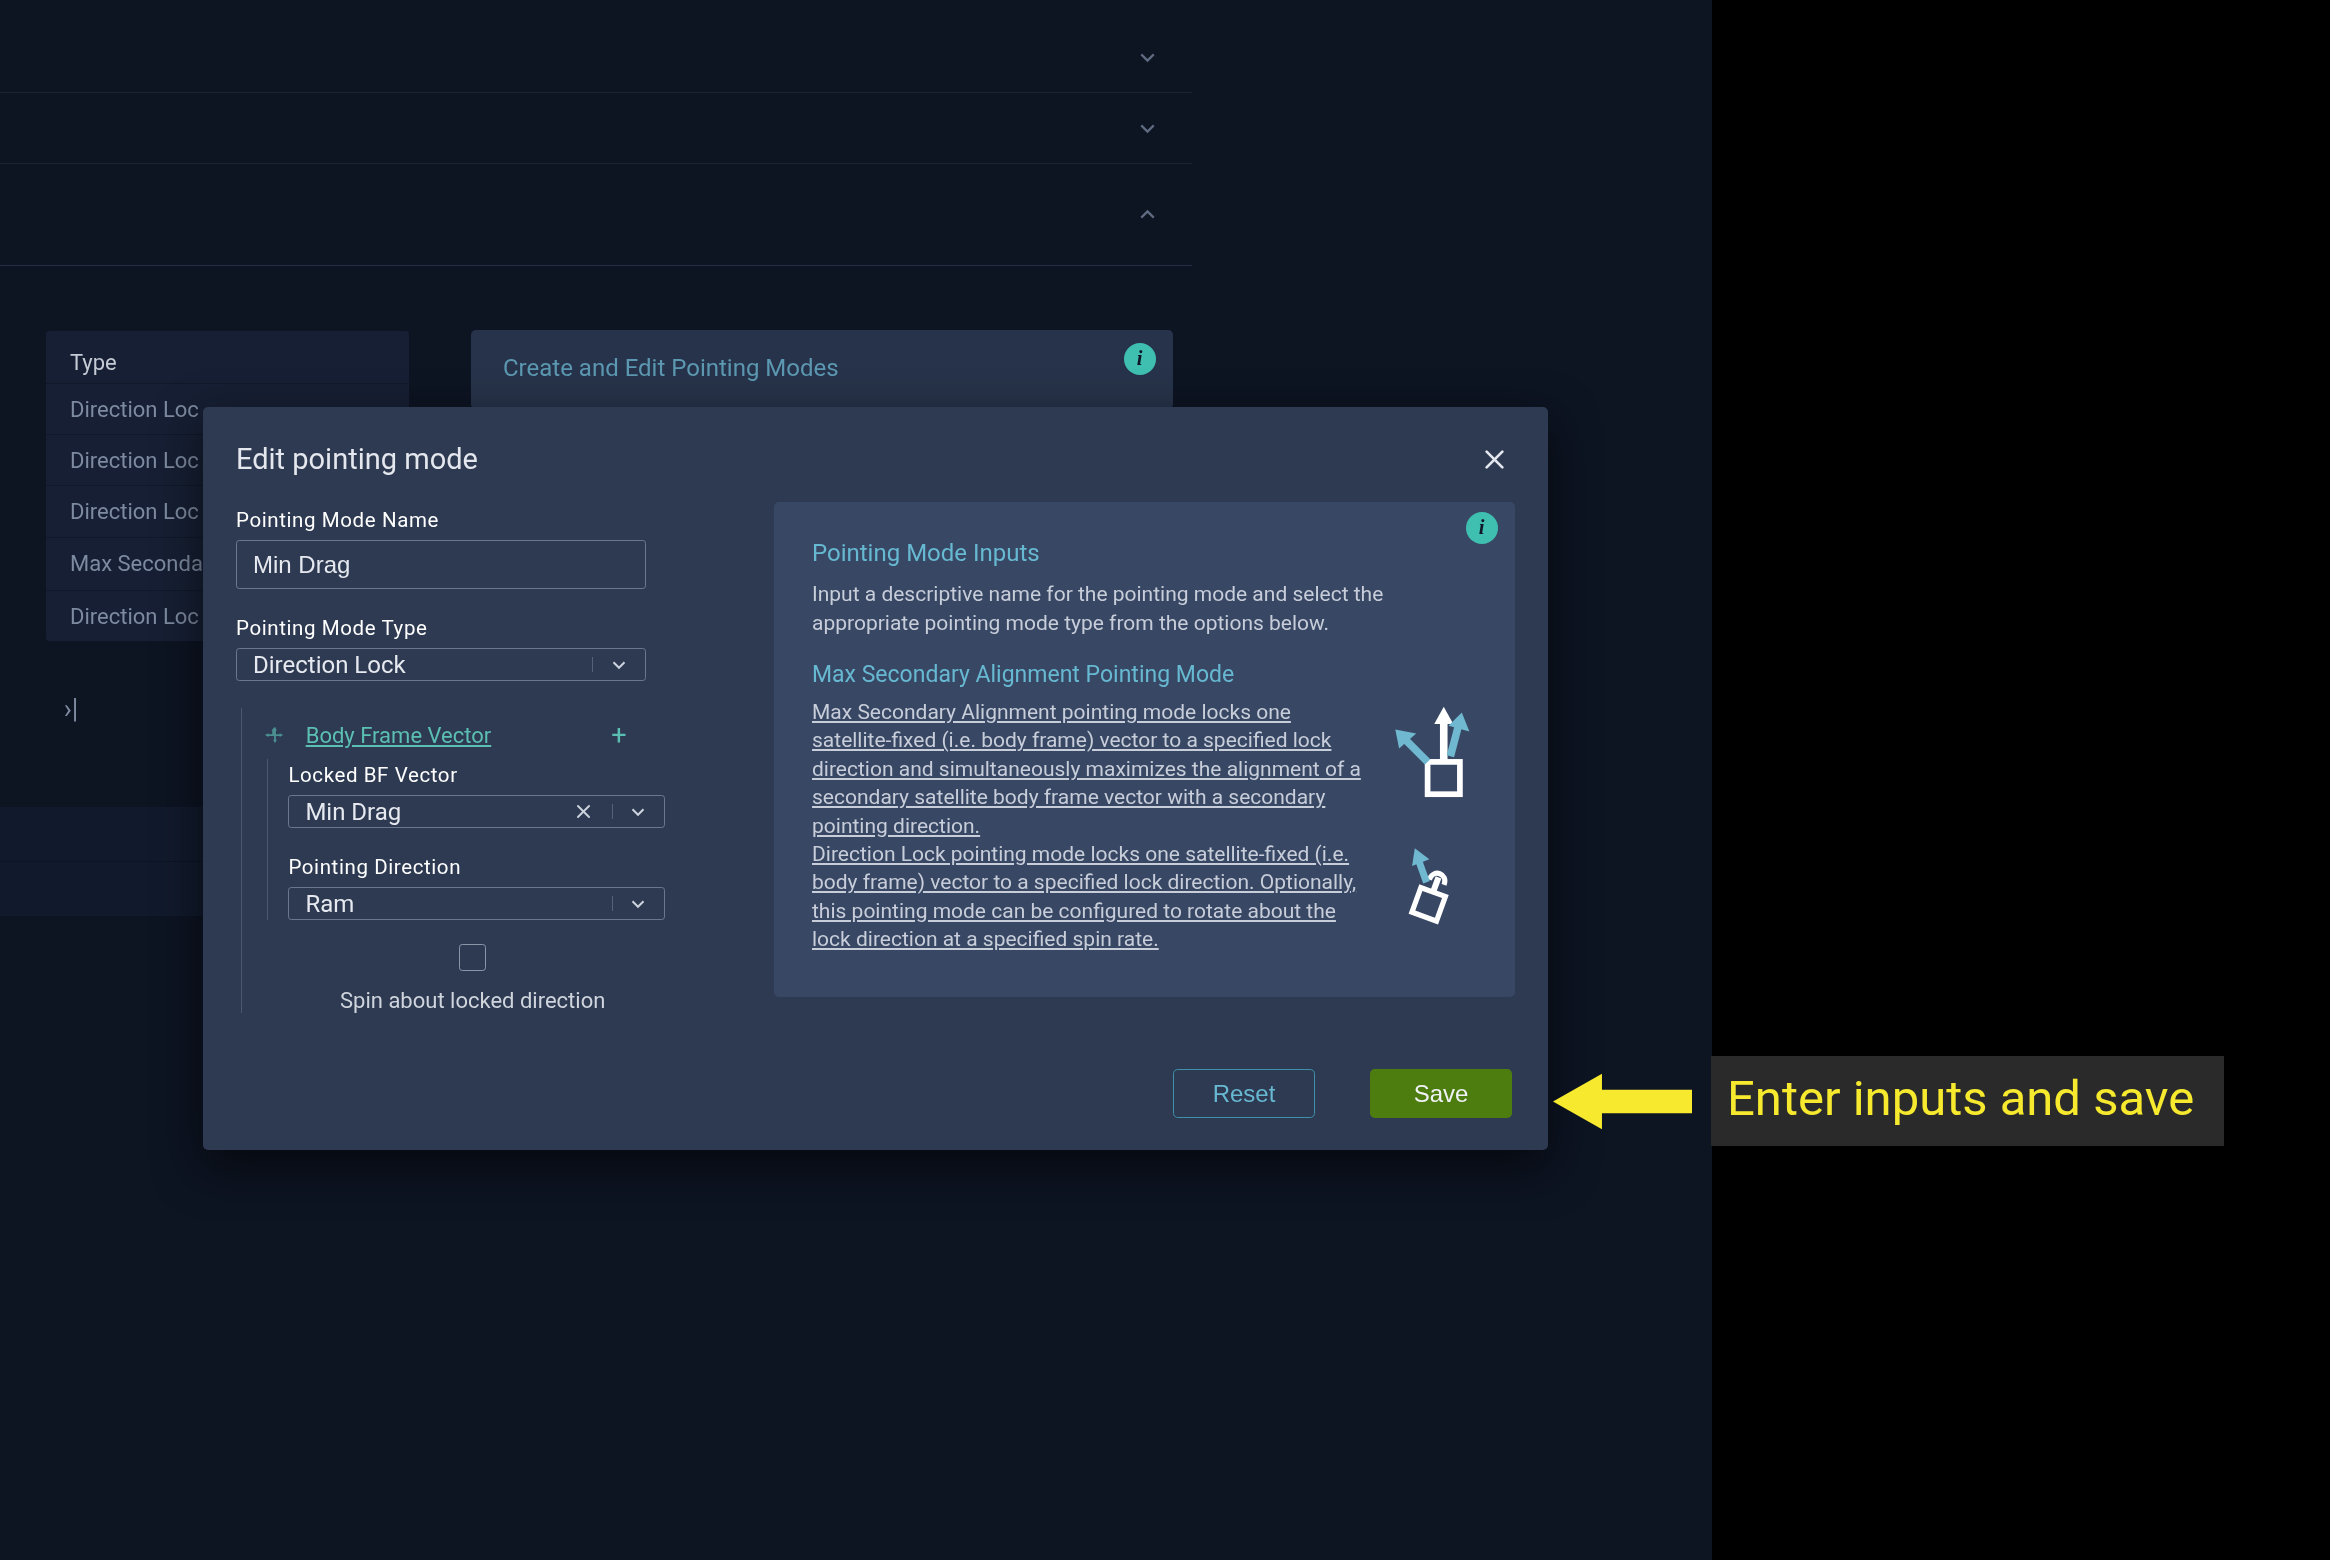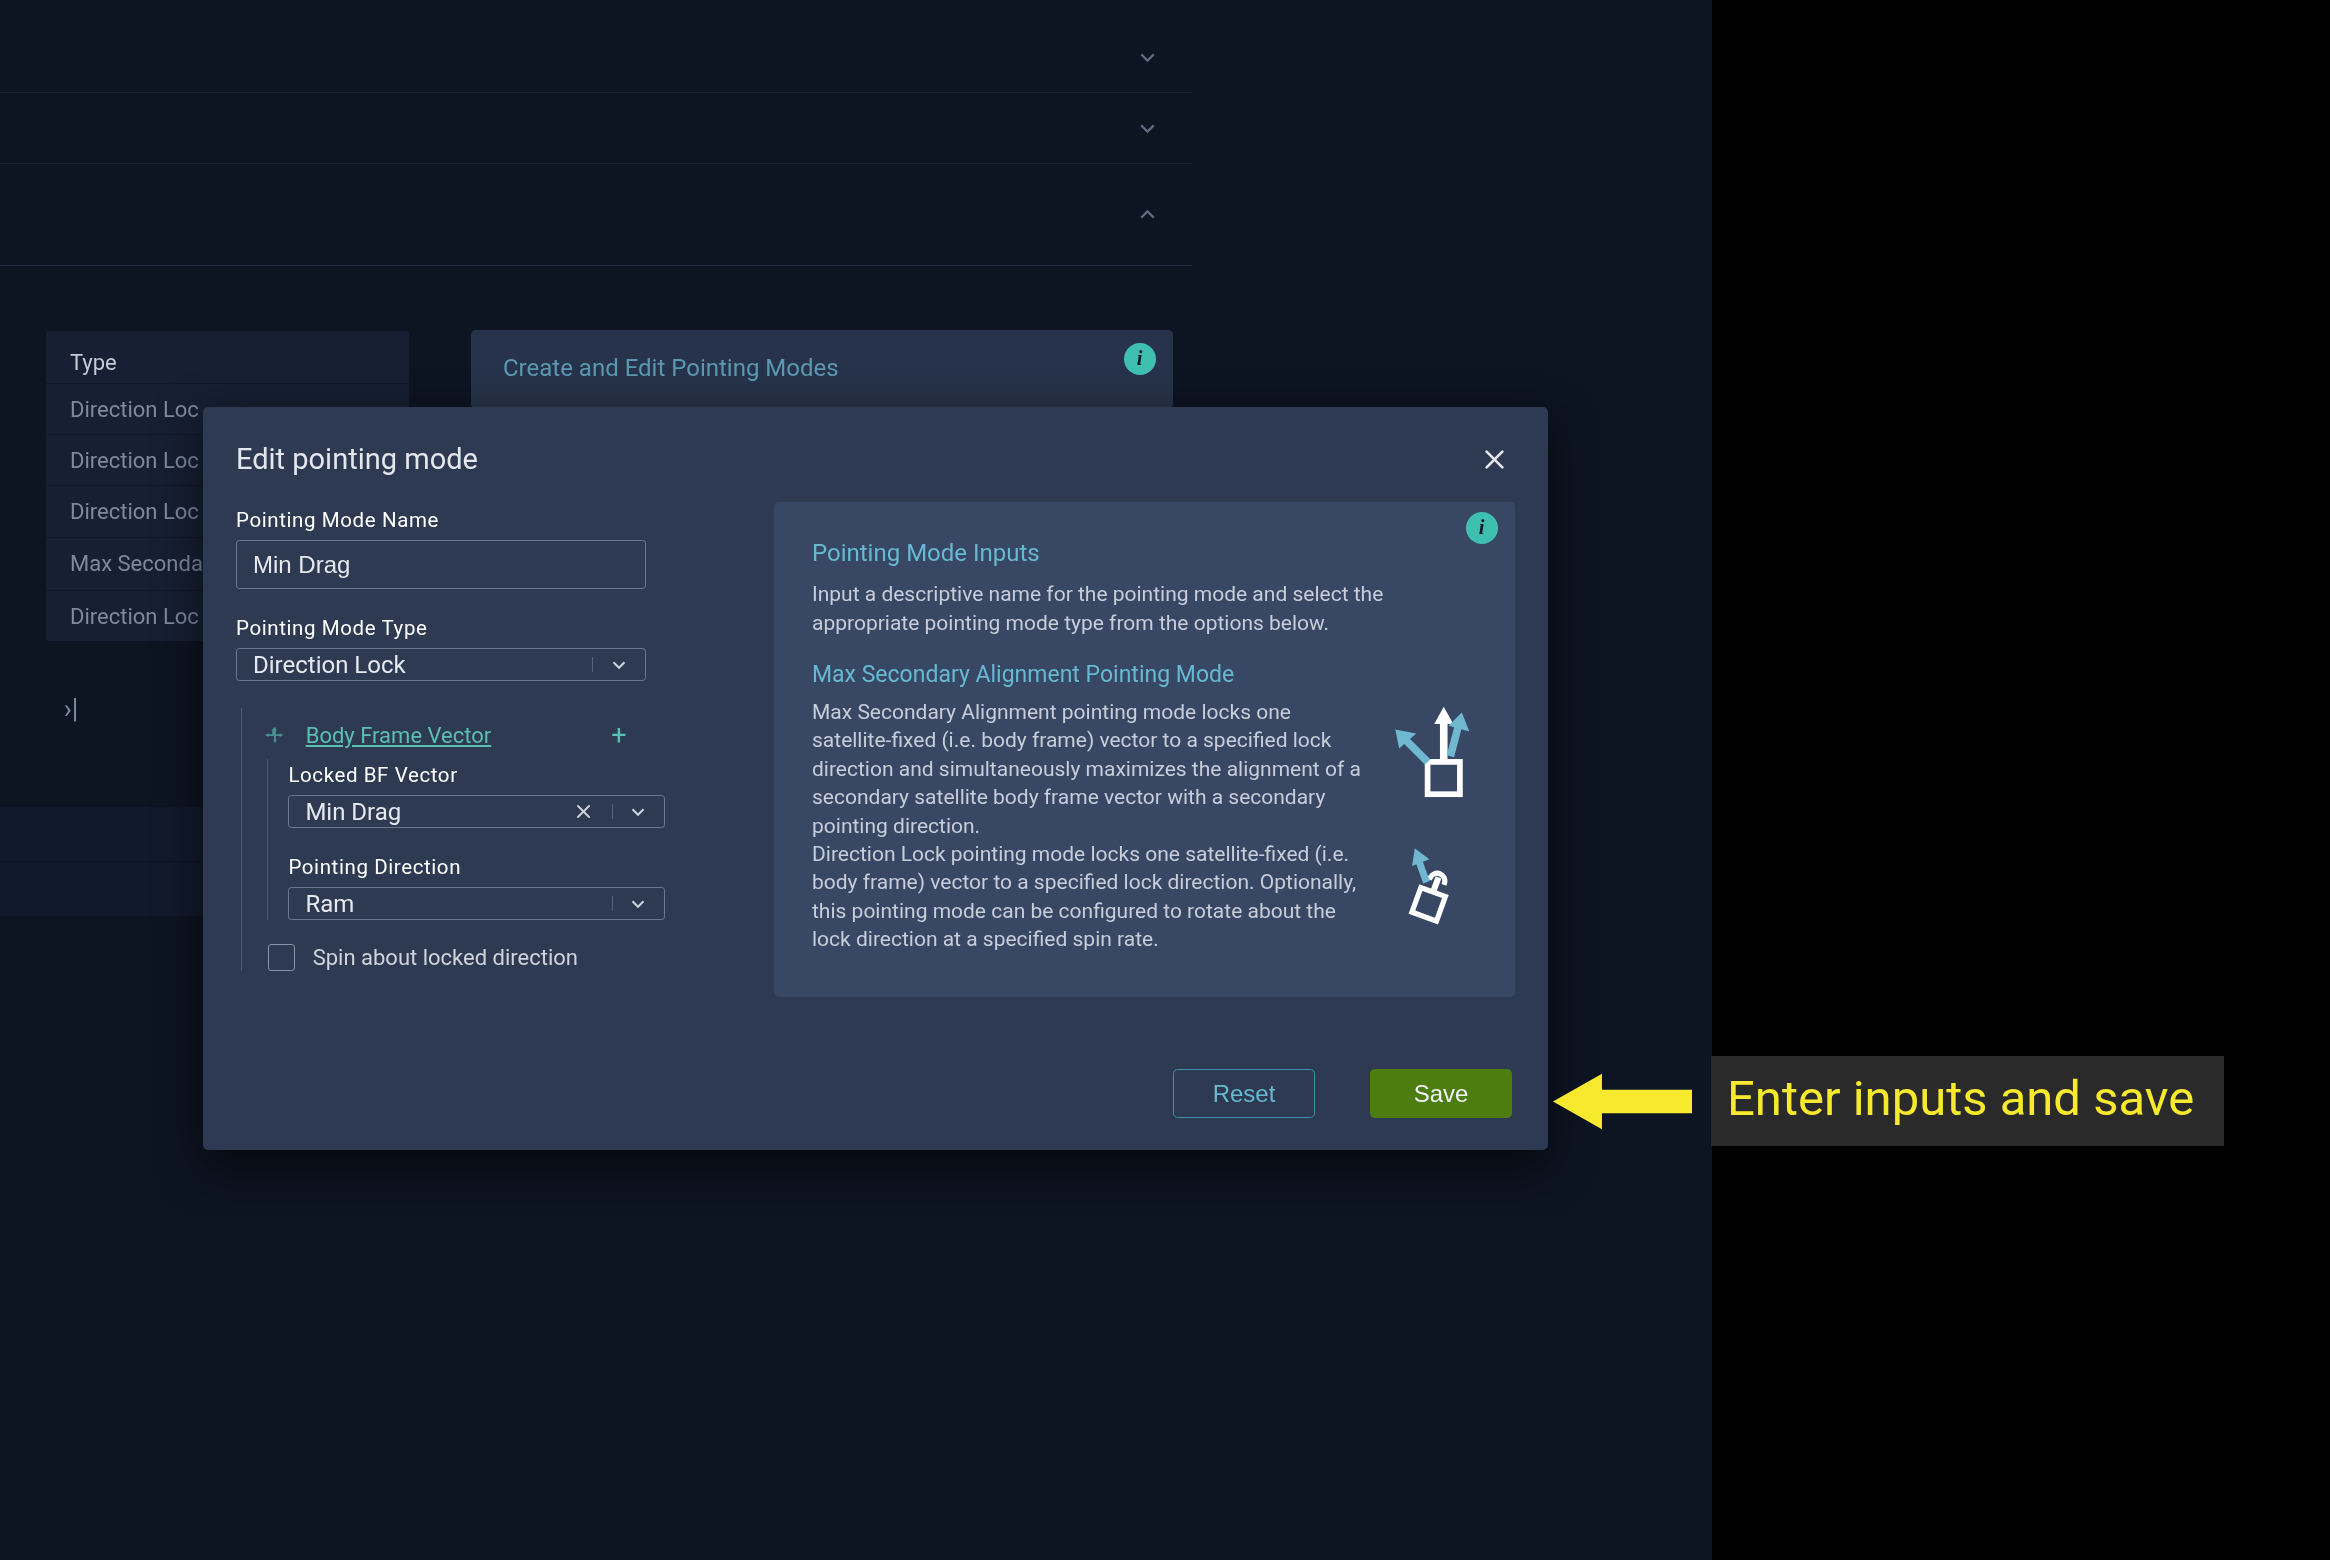--- a/index.html
+++ b/index.html
@@ -179,20 +179,21 @@
     border-left: 0.8px solid #4a576f;
     margin-left: 3.2px;
     padding-left: 20.5px;
     padding-top: 4.7px;
   }
 
   .checkbox-row {
     display: flex; align-items: center; gap: 17.3px;
     margin-top: 24px; font-size: 22px; color: #cfd4dd;
     padding-left: 4.7px;
+    flex-direction: column;
   }
   .checkbox {
     width: 27px; height: 27px; border: 1.6px solid #8b95a8; border-radius: 3.2px; background: transparent;
   }
 
   
   .info-panel {
     position: absolute; top: 95px; left: 571px;
     width: 741px; height: 495px;
     background: #384764; border-radius: 4.7px;
@@ -204,21 +205,21 @@
     position: absolute; top: 9.5px; right: 17.3px;
     width: 32px; height: 32px; border-radius: 50%;
     background: #3fbfb0; color: #0e1628;
     display: flex; align-items: center; justify-content: center;
     font-weight: 700; font-family: Georgia, serif; font-style: italic;
     font-size: 20.5px;
   }
   .info-h1 { color: #67b9d2; font-size: 24px; margin-bottom: 11px; }
   .info-h2 { color: #67b9d2; font-size: 23px; margin-top: 22px; margin-bottom: 8px; }
   .info-block { display:flex; gap: 14px; align-items: flex-start; }
-  .info-block .txt { flex: 1; }
+  .info-block .txt { flex: 1; text-decoration: underline; }
   .info-block svg { flex: 0 0 auto; margin-top: 4.7px; }
 
   .dialog-actions {
     position: absolute; bottom: 32px; right: 36px;
     display: flex; gap: 19px;
   }
   .btn {
     height: 49px; min-width: 142px; border-radius: 4.7px;
     font-size: 24px; display: flex; align-items: center; justify-content: center;
     cursor: pointer;

